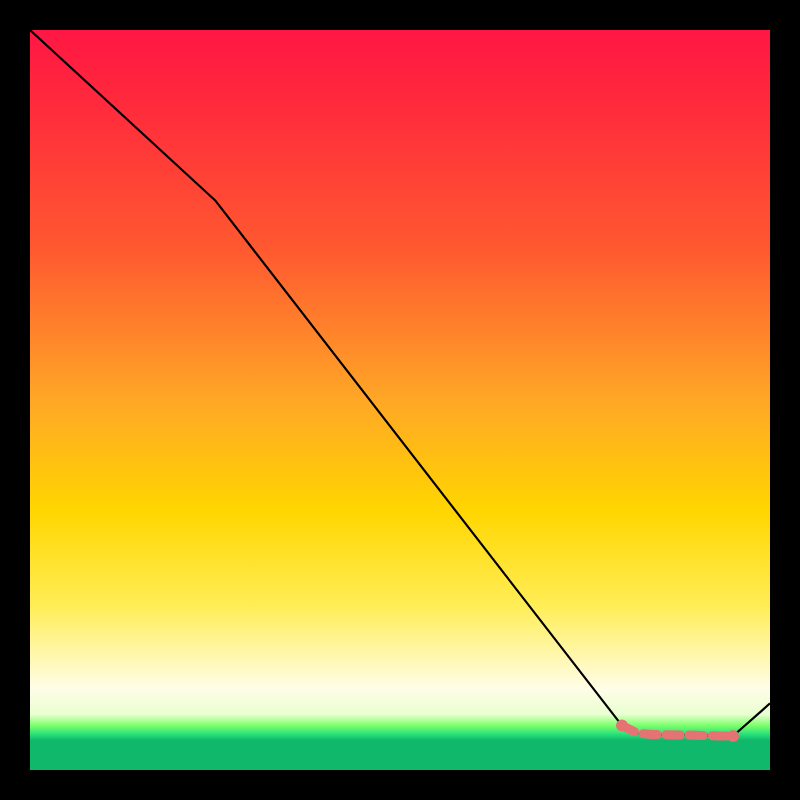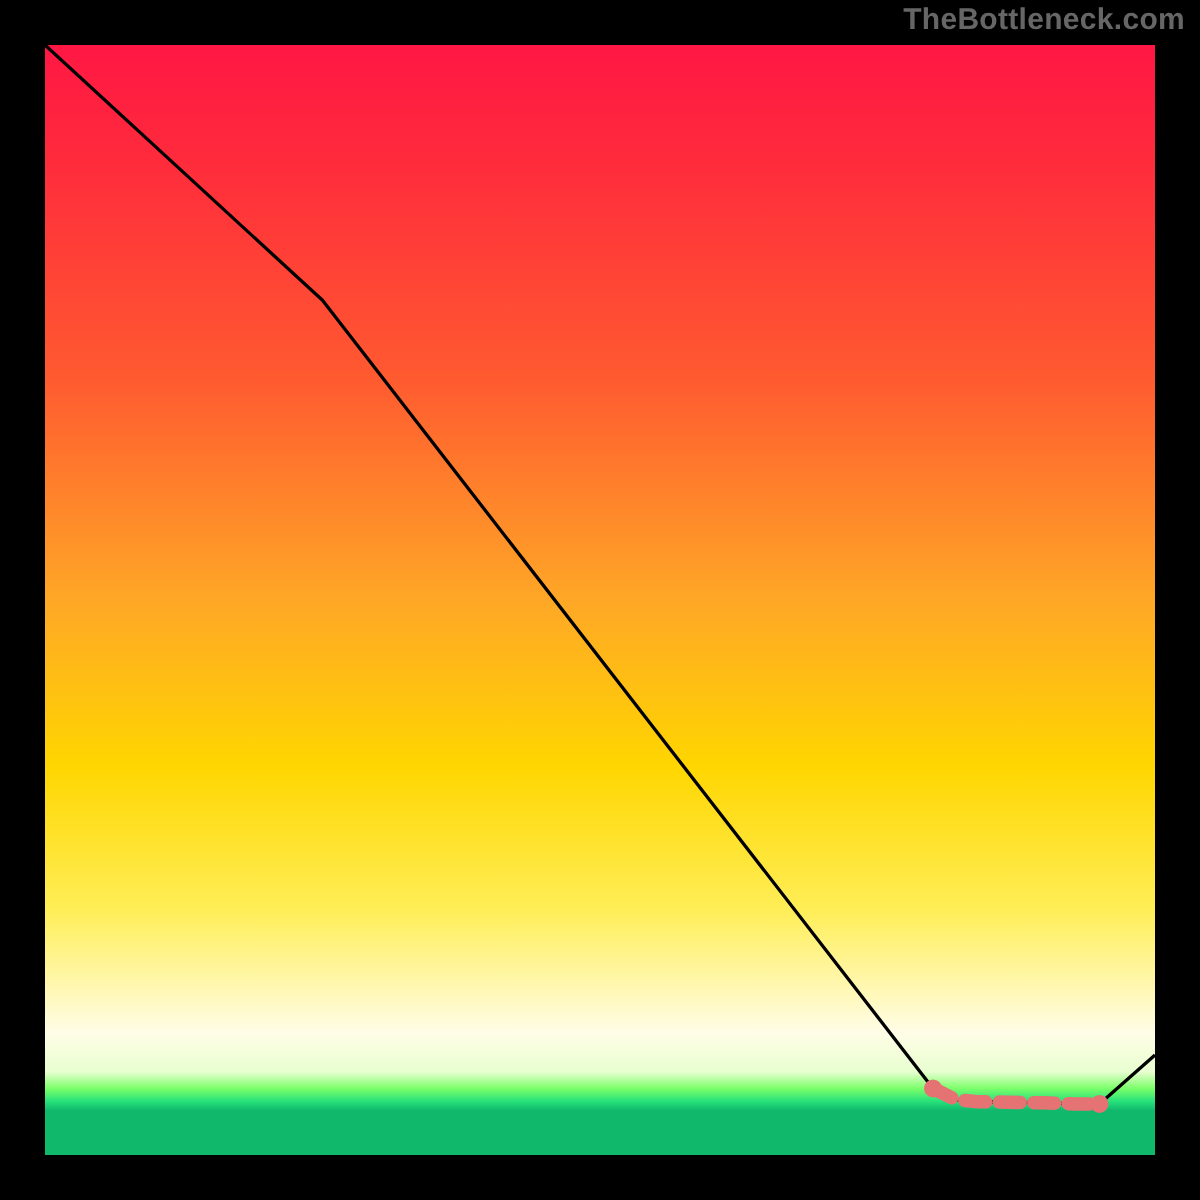--- a/index.html
+++ b/index.html
@@ -55,21 +55,20 @@
     top: 30px;
     width: 740px;
     height: 740px;
     z-index: 3;
   }
 </style>
 </head>
 <body>
 
 <div class="frame">
-  <div class="watermark">TheBottleneck.com</div>
 
   <div class="plot"></div>
 
   <svg class="overlay" viewBox="0 0 740 740" preserveAspectRatio="none">
     <g id="svg-content">
         <path d="M 0 0 L 185 170.19999999999993 L 592 695.6 L 606.8 703 L 621.6 704.48 L 666 705.22 L 688.2 705.96 L 703 705.96 L 740 673.4" fill="none" stroke="#000000" stroke-width="2.2" stroke-linejoin="round"></path>
         <path d="M 592 695.6 L 606.8 703 L 621.6 704.48 L 666 705.22 L 688.2 705.96 L 703 705.96" fill="none" stroke="#e57373" stroke-width="9" stroke-linecap="round" stroke-dasharray="14 9"></path>
         <circle cx="592" cy="695.6" r="6" fill="#e57373"></circle>
         <circle cx="703" cy="705.96" r="6" fill="#e57373"></circle>
       </g>

